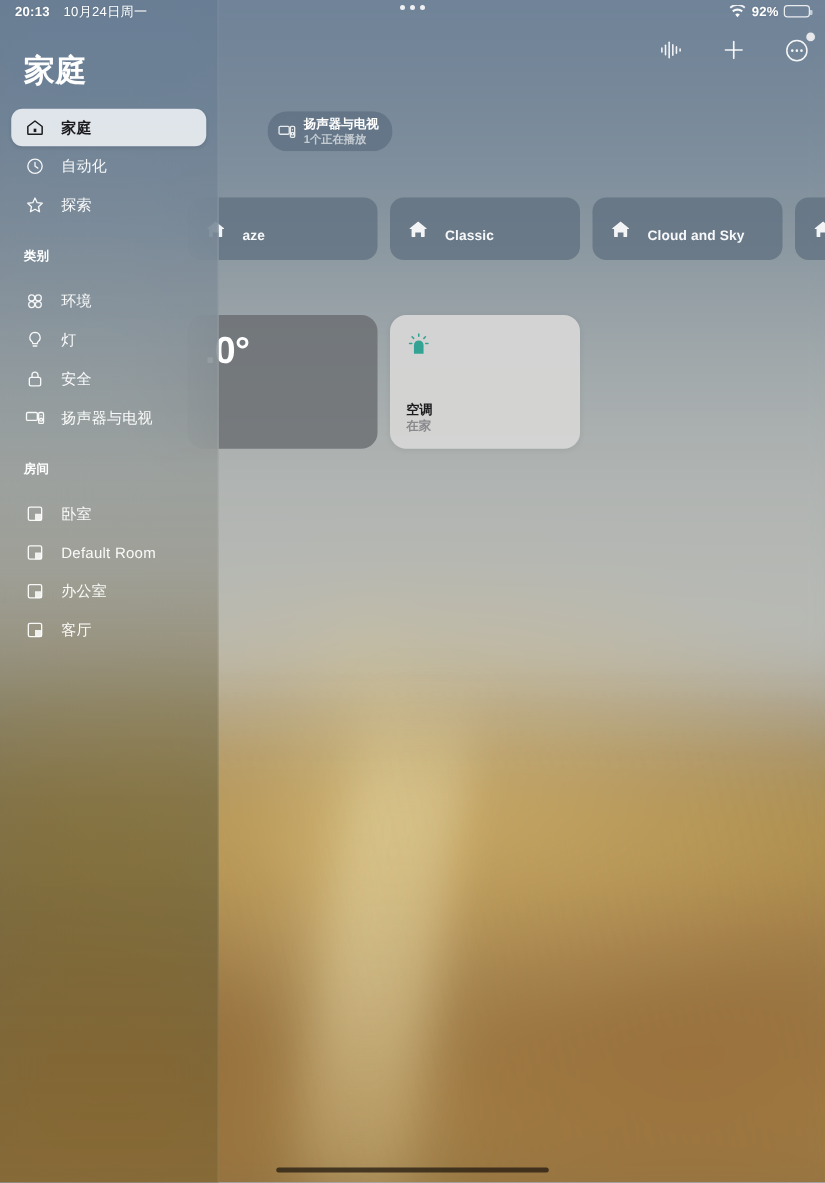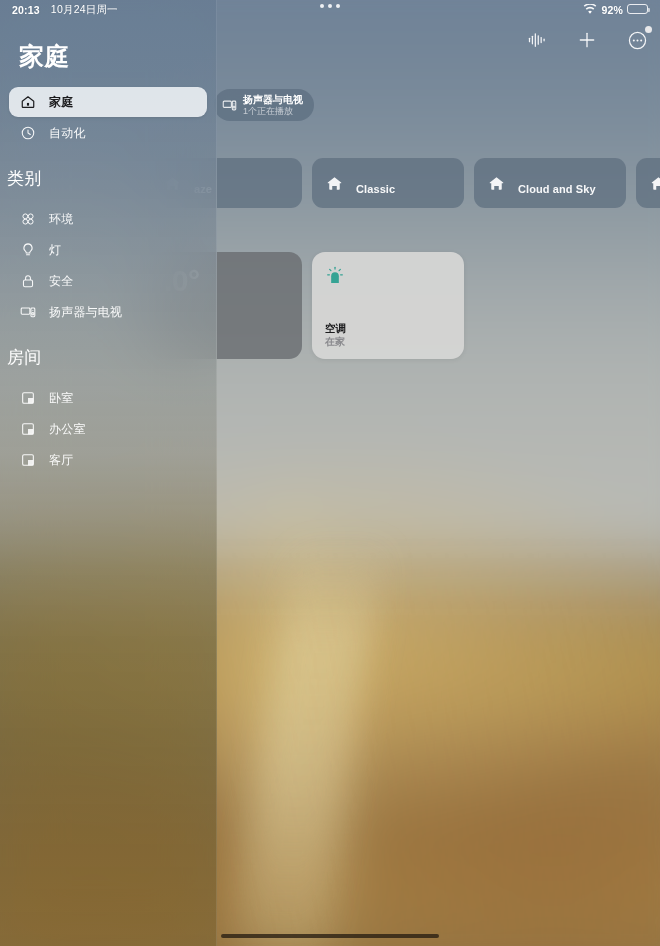--- a/index.html
+++ b/index.html
@@ -138,21 +138,21 @@
     position:absolute; left:214px; top:89px;
     display:flex; align-items:center; gap:6px;
     height:32px; padding:0 11px 0 8px;
     background:rgba(92,110,128,0.72);
     border-radius:16px;
     backdrop-filter:blur(10px);
   }
   .chip-icon { color:rgba(255,255,255,0.85); display:flex; }
   .chip-text { line-height:1.12; }
   .chip-title { font-size:10px; font-weight:700; color:#ffffff; }
-  .chip-sub { font-size:9px; font-weight:400; color:rgba(255,255,255,0.62); margin-top:1px; }
+  .chip-sub { font-size:9px; font-weight:700; color:rgba(255,255,255,0.62); margin-top:1px; }
 
   
   .scenes {
     position:absolute; left:150px; top:158px;
     display:flex; gap:10px;
   }
   .scene-card {
     width:152px; height:50px;
     border-radius:11px;
     background:rgba(93,110,126,0.72);
@@ -200,21 +200,21 @@
   .tile-ac .ac-text {
     position:absolute; left:13px; bottom:11px;
     line-height:1.2;
   }
   .ac-name { font-size:10.5px; font-weight:700; color:#1c1c1e; }
   .ac-state { font-size:10px; font-weight:700; color:#8a8a8e; margin-top:1px; }
 
   
   .sidebar {
     position:absolute; top:0; left:0;
-    width:217px; height:946px;
+    width:175px; height:946px;
     z-index:20;
     overflow:hidden;
     background:linear-gradient(to bottom,
       rgba(104,124,146,0.80) 0%,
       rgba(110,128,147,0.80) 10%,
       rgba(122,136,150,0.78) 20%,
       rgba(137,147,153,0.76) 30%,
       rgba(150,155,152,0.74) 40%,
       rgba(150,150,140,0.72) 48%,
       rgba(140,135,115,0.70) 54%,
@@ -253,22 +253,22 @@
     flex:0 0 17px;
   }
   .sb-row.selected .sb-icon { color:#1c1c1e; }
   .sb-label {
     font-size:12px; font-weight:500;
     color:rgba(255,255,255,0.95);
     letter-spacing:0.2px;
   }
   .sb-row.selected .sb-label { color:#1c1c1e; font-weight:600; }
   .sb-section {
-    margin:19px 0 7px 7px;
-    font-size:17px; font-weight:400;
+    margin:19px 0 7px 19px;
+    font-size:10px; font-weight:700;
     color:#ffffff;
     letter-spacing:0.3px;
   }
 
   
   .home-indicator {
     position:absolute; bottom:8px; left:50%;
     transform:translateX(-50%);
     width:218px; height:4px;
     border-radius:3px;
@@ -377,20 +377,28 @@
       </div>
       <div class="sb-row">
         <span class="sb-icon">
           <svg width="16" height="16" viewBox="0 0 24 24" fill="none" stroke="currentColor" stroke-width="1.6">
             <circle cx="12" cy="12" r="8.6"></circle>
             <path d="M12 7.4V12l3.4 2.3" stroke-linecap="round"></path>
           </svg>
         </span>
         <span class="sb-label">自动化</span>
       </div>
+      <div class="sb-row">
+        <span class="sb-icon">
+          <svg width="16" height="16" viewBox="0 0 24 24" fill="none" stroke="currentColor" stroke-width="1.6" stroke-linejoin="round">
+            <path d="M12 3.6l2.6 5.6 6.1.7-4.5 4.2 1.2 6-5.4-3-5.4 3 1.2-6L3.3 9.9l6.1-.7z"></path>
+          </svg>
+        </span>
+        <span class="sb-label">探索</span>
+      </div>
     </nav>
 
     <h2 class="sb-section">类别</h2>
     <nav class="sb-list">
       <div class="sb-row">
         <span class="sb-icon">
           <svg width="16" height="16" viewBox="0 0 24 24" fill="none" stroke="currentColor" stroke-width="1.5">
             <circle cx="8" cy="8" r="3.6"></circle>
               <circle cx="16" cy="8" r="3.6"></circle>
             <circle cx="8" cy="16" r="3.6"></circle>
@@ -433,20 +441,29 @@
     <h2 class="sb-section">房间</h2>
     <nav class="sb-list">
       <div class="sb-row">
         <span class="sb-icon">
           <svg width="16" height="16" viewBox="0 0 24 24" fill="none" stroke="currentColor" stroke-width="1.6">
             <rect x="4" y="4" width="16" height="16" rx="2"></rect>
             <path d="M12 12h8v8h-8z" fill="currentColor" stroke="none" opacity="0.92"></path>
           </svg>
         </span>
         <span class="sb-label">卧室</span>
+      </div>
+      <div class="sb-row">
+        <span class="sb-icon">
+          <svg width="16" height="16" viewBox="0 0 24 24" fill="none" stroke="currentColor" stroke-width="1.6">
+            <rect x="4" y="4" width="16" height="16" rx="2"></rect>
+            <path d="M12 12h8v8h-8z" fill="currentColor" stroke="none" opacity="0.92"></path>
+          </svg>
+        </span>
+        <span class="sb-label">Default Room</span>
       </div>
       <div class="sb-row">
         <span class="sb-icon">
           <svg width="16" height="16" viewBox="0 0 24 24" fill="none" stroke="currentColor" stroke-width="1.6">
             <rect x="4" y="4" width="16" height="16" rx="2"></rect>
             <path d="M12 12h8v8h-8z" fill="currentColor" stroke="none" opacity="0.92"></path>
           </svg>
         </span>
         <span class="sb-label">办公室</span>
       </div>

